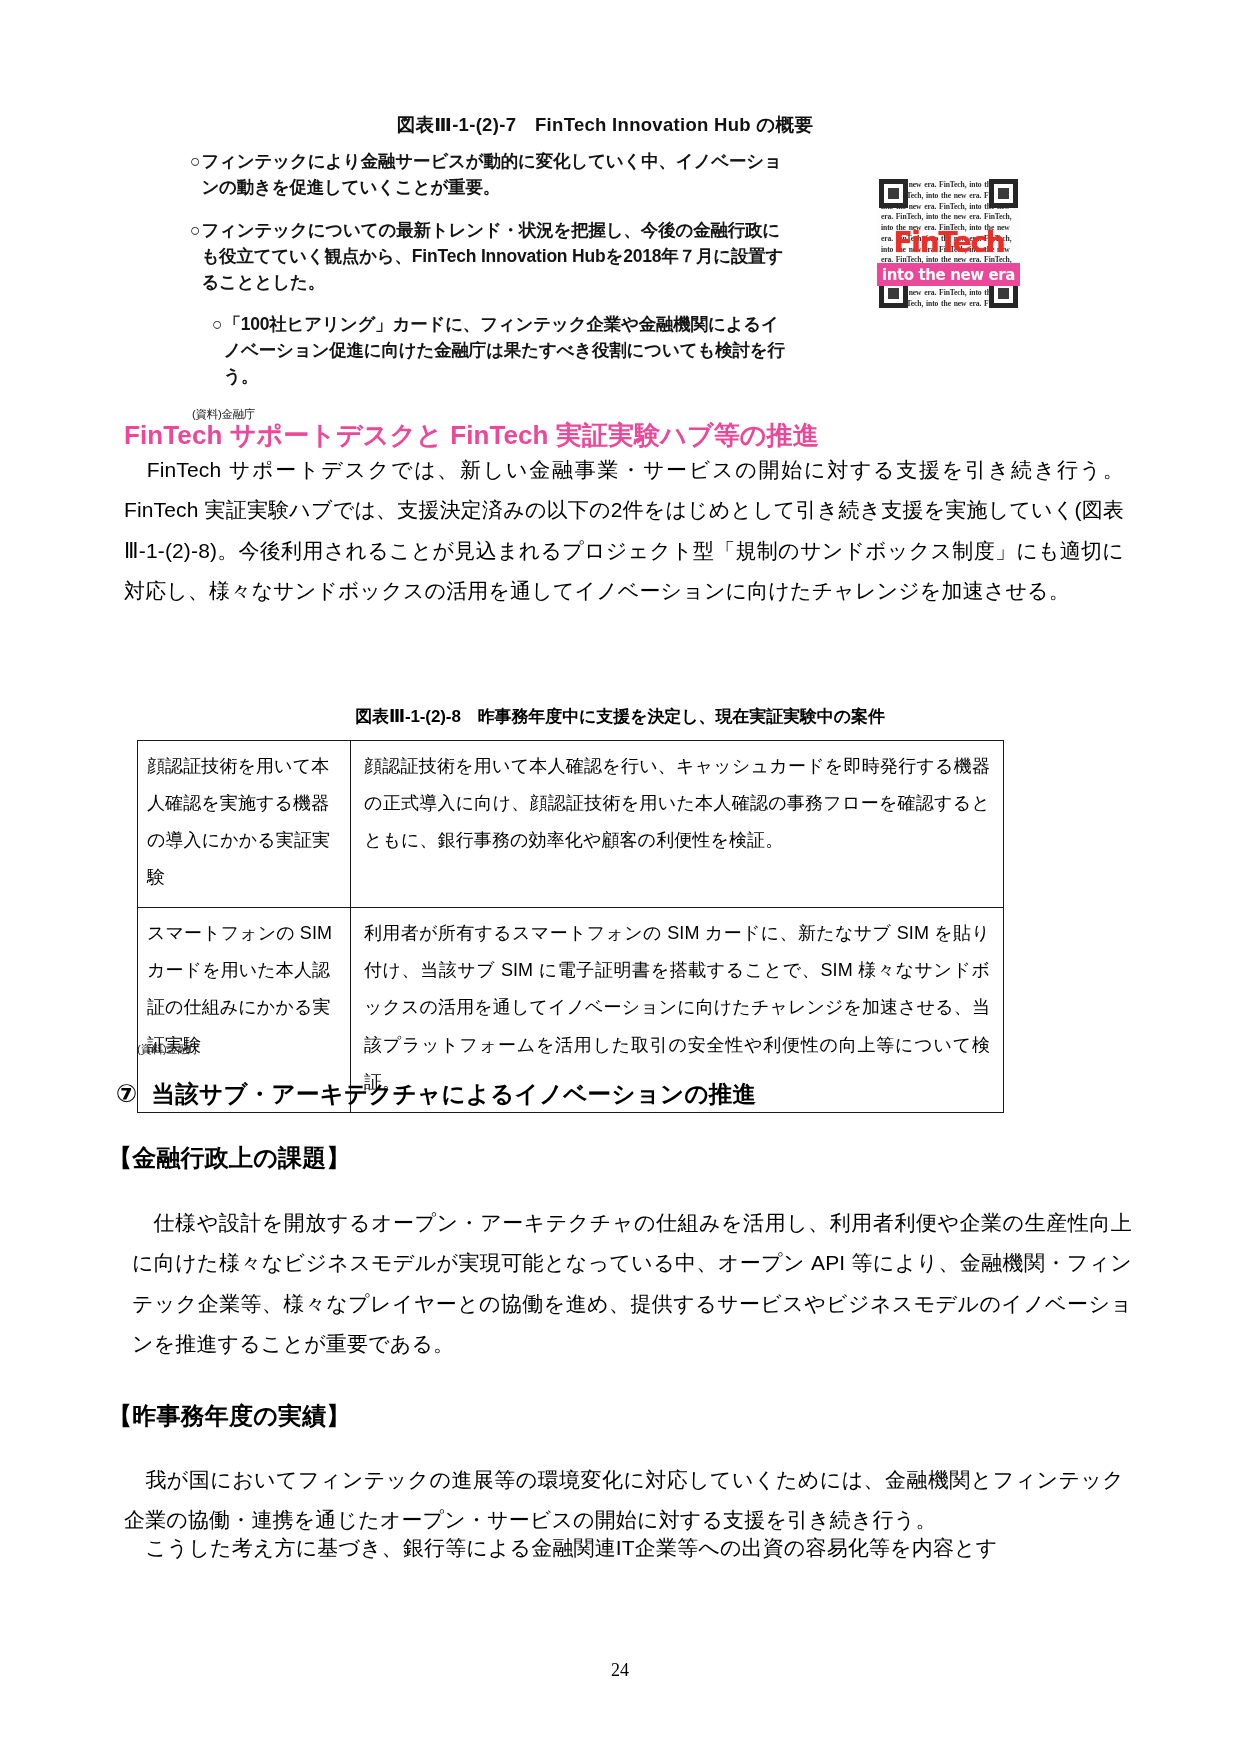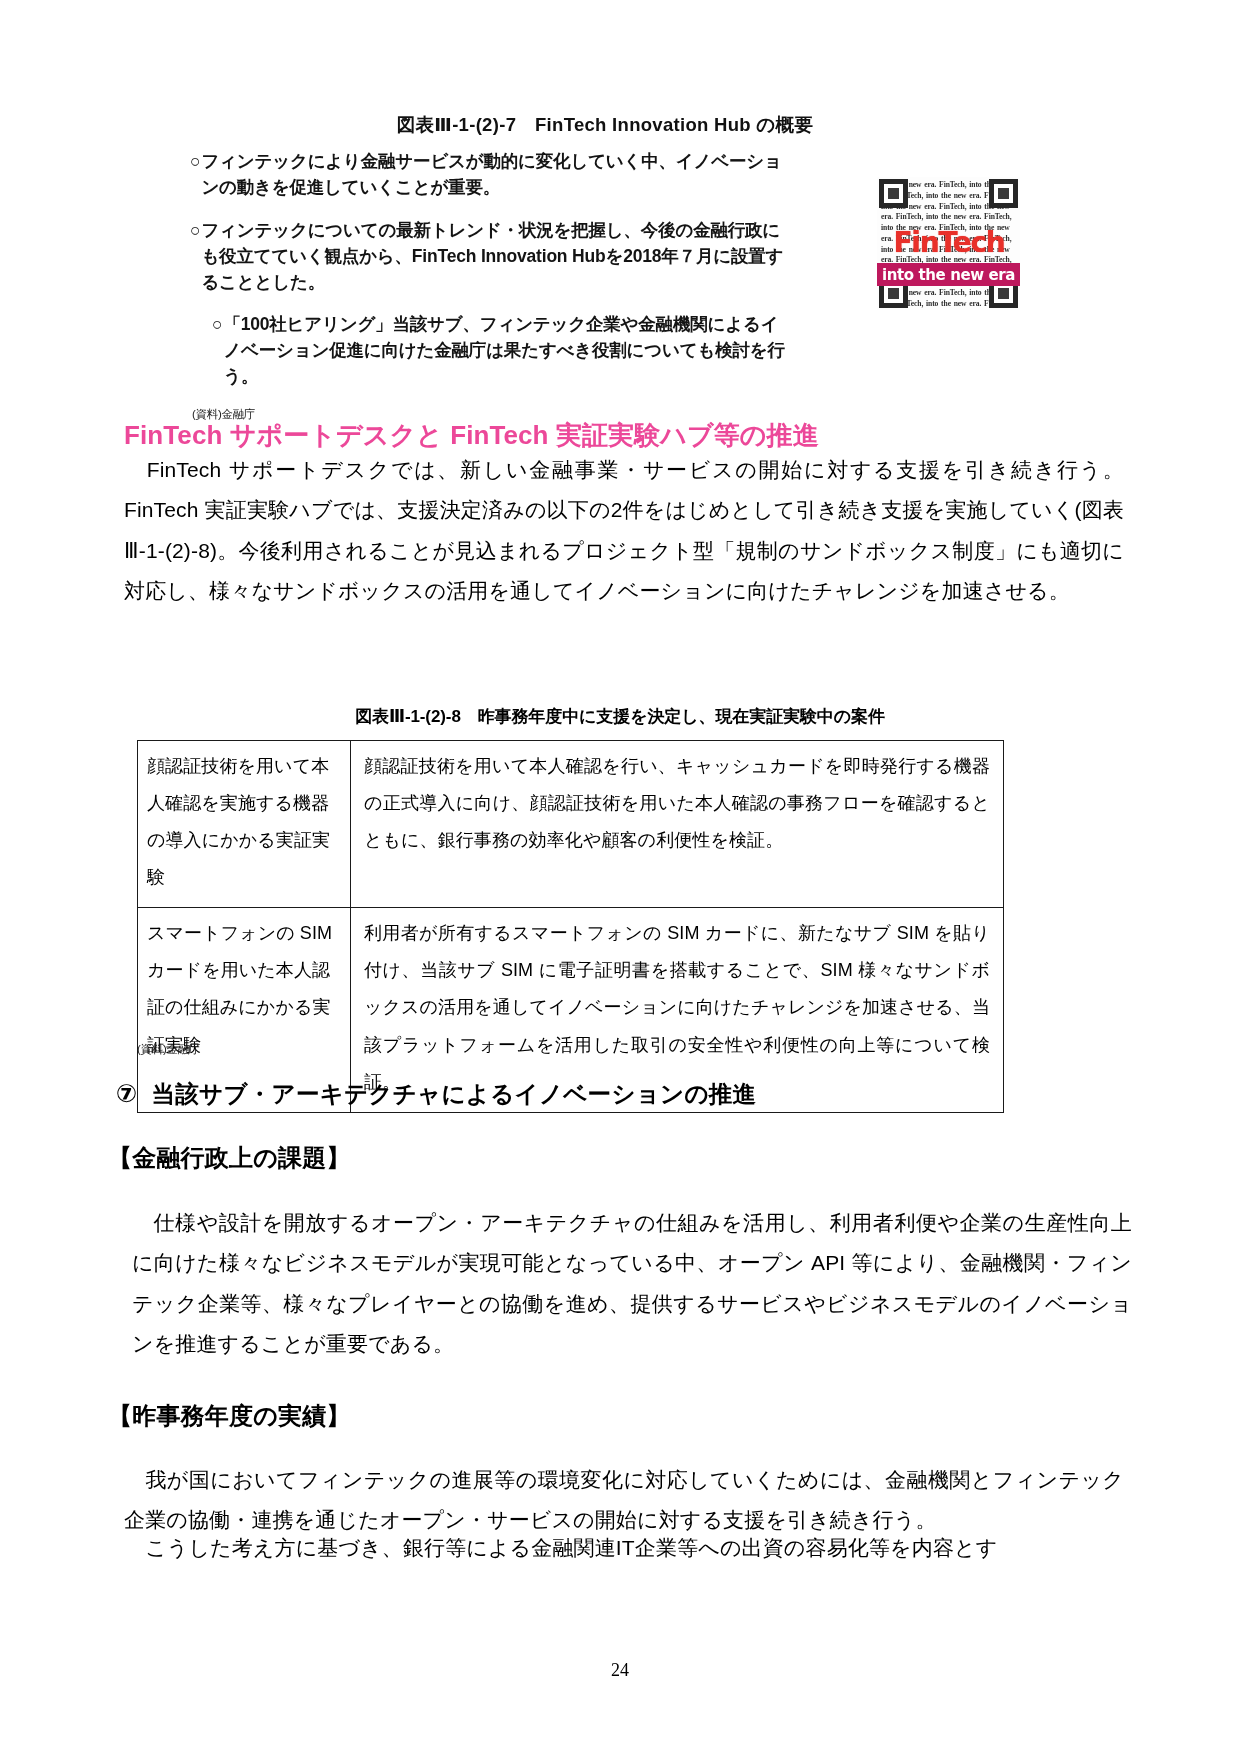--- a/index.html
+++ b/index.html
@@ -133,21 +133,21 @@
     color: #e8302a;
     letter-spacing: -1.2px;
     text-shadow: 0 0 1px #e8302a;
   }
   .logo-banner {
     position: absolute;
     left: 0px;
     top: 86px;
     width: 143px;
     height: 23px;
-    background: #be185d;
+    background: #ec4899;
     color: #ffffff;
     font-family: "DejaVu Sans", sans-serif;
     font-size: 15px;
     font-weight: 700;
     letter-spacing: -0.4px;
     display: flex;
     align-items: center;
     justify-content: center;
   }
 
@@ -293,21 +293,21 @@
           <span class="btext">フィンテックにより金融サービスが動的に変化していく中、イノベーションの動きを促進していくことが重要。</span>
         </div>
 
         <div class="fig-bullet">
           <span class="marker">○</span>
           <span class="btext">フィンテックについての最新トレンド・状況を把握し、今後の金融行政にも役立てていく観点から、FinTech Innovation Hubを2018年７月に設置することとした。</span>
         </div>
 
         <div class="fig-bullet indented">
           <span class="marker">○</span>
-          <span class="btext">「100社ヒアリング」当該サブ、フィンテック企業や金融機関によるイノベーション促進に向けた金融庁は果たすべき役割についても検討を行う。</span>
+          <span class="btext">「100社ヒアリング」カードに、フィンテック企業や金融機関によるイノベーション促進に向けた金融庁は果たすべき役割についても検討を行う。</span>
         </div>
 
         <div class="fig-source">(資料)金融庁</div>
       </div>
 
       <div class="fintech-logo">
         <div class="logo-textfill">into the new era. FinTech, into the new era. FinTech, into the new era. FinTech, into the new era. FinTech, into the new era. FinTech, into the new era. FinTech, into the new era. FinTech, into the new era. FinTech, into the new era. FinTech, into the new era. FinTech, into the new era. FinTech, into the new era. FinTech, into the new era. FinTech, into the new era. FinTech, into the new era. FinTech, into the new era. FinTech, into the new era. FinTech, into the new era. FinTech, into the new era. FinTech, into the new era.</div>
         <div class="qr-corner qr-tl"></div>
         <div class="qr-corner qr-tr"></div>
         <div class="qr-corner qr-bl"></div>

